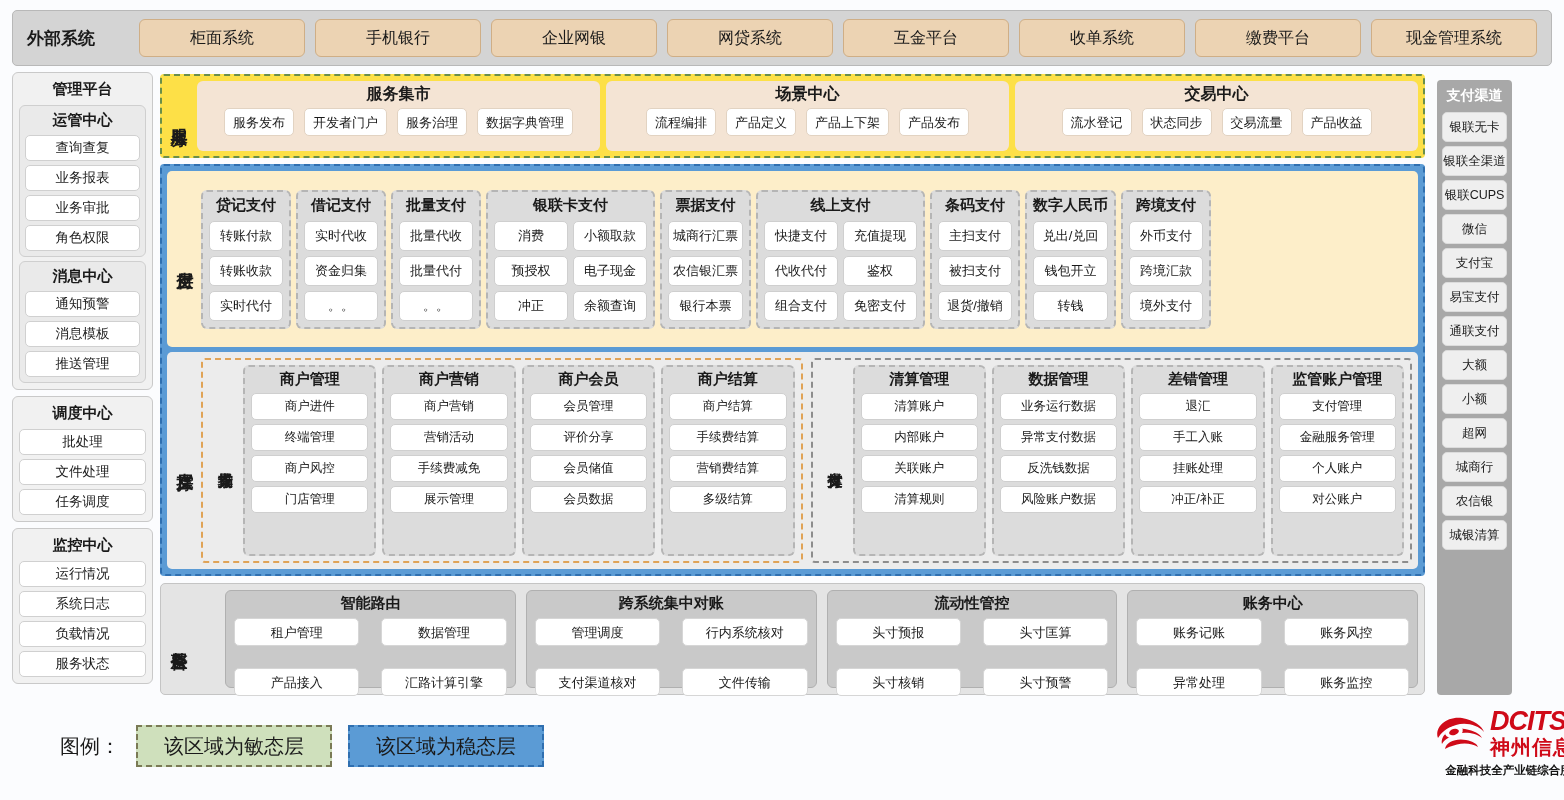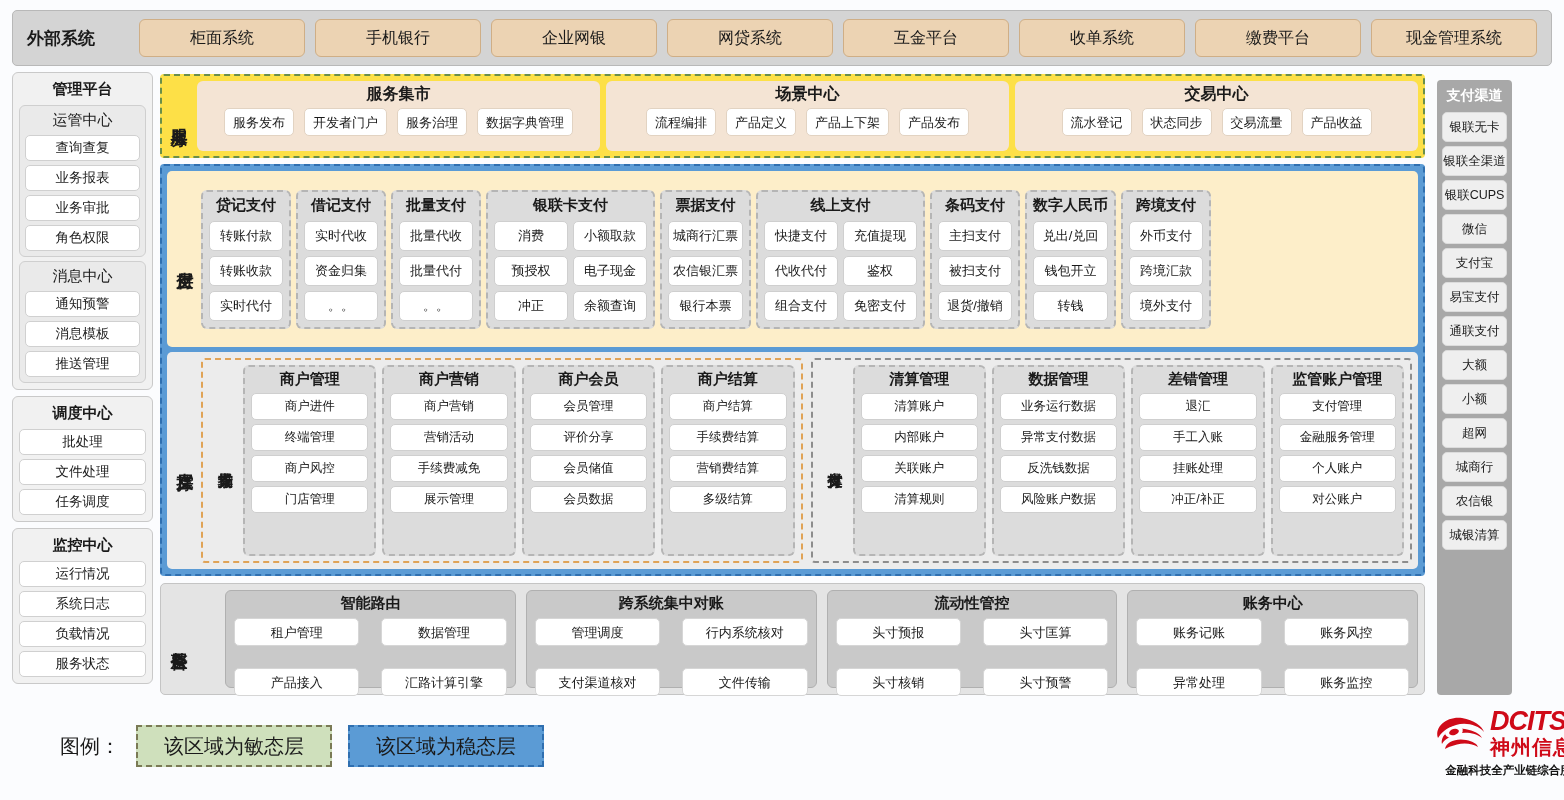--- a/index.html
+++ b/index.html
@@ -43,21 +43,21 @@
   }
   .mg-panel {
     background:#f1f1f1; border:1px solid #c9c9c9; border-radius:6px;
     padding:4px 6px 6px 6px; display:flex; flex-direction:column; gap:4px;
   }
   .mg-panel > .mg-head { font-weight:bold; font-size:15px; text-align:center; padding:3px 0 2px; }
   .mg-sub {
     background:#eaeaea; border:1px solid #cfcfcf; border-radius:6px;
     padding:3px 5px 5px; display:flex; flex-direction:column; gap:4px;
   }
-  .mg-sub .mg-head2 { font-weight:normal; font-size:15px; text-align:center; padding:2px 0 1px; }
+  .mg-sub .mg-head2 { font-weight:bold; font-size:15px; text-align:center; padding:2px 0 1px; }
   .mg-item { height:26px; font-size:13.5px; }
 
   
   #channels {
     position:absolute; left:1437px; top:80px; width:75px; height:615px;
     background:#a8a8a8; border-radius:4px; padding:5px 5px 6px;
     display:flex; flex-direction:column; gap:4px;
   }
   #channels .ch-head { color:#fff; font-weight:bold; font-size:14px; text-align:center; padding:2px 0 3px; }
   #channels .ch-item { height:30px; font-size:12.5px; background:#efefef; border:1px solid #dcdcdc; }

